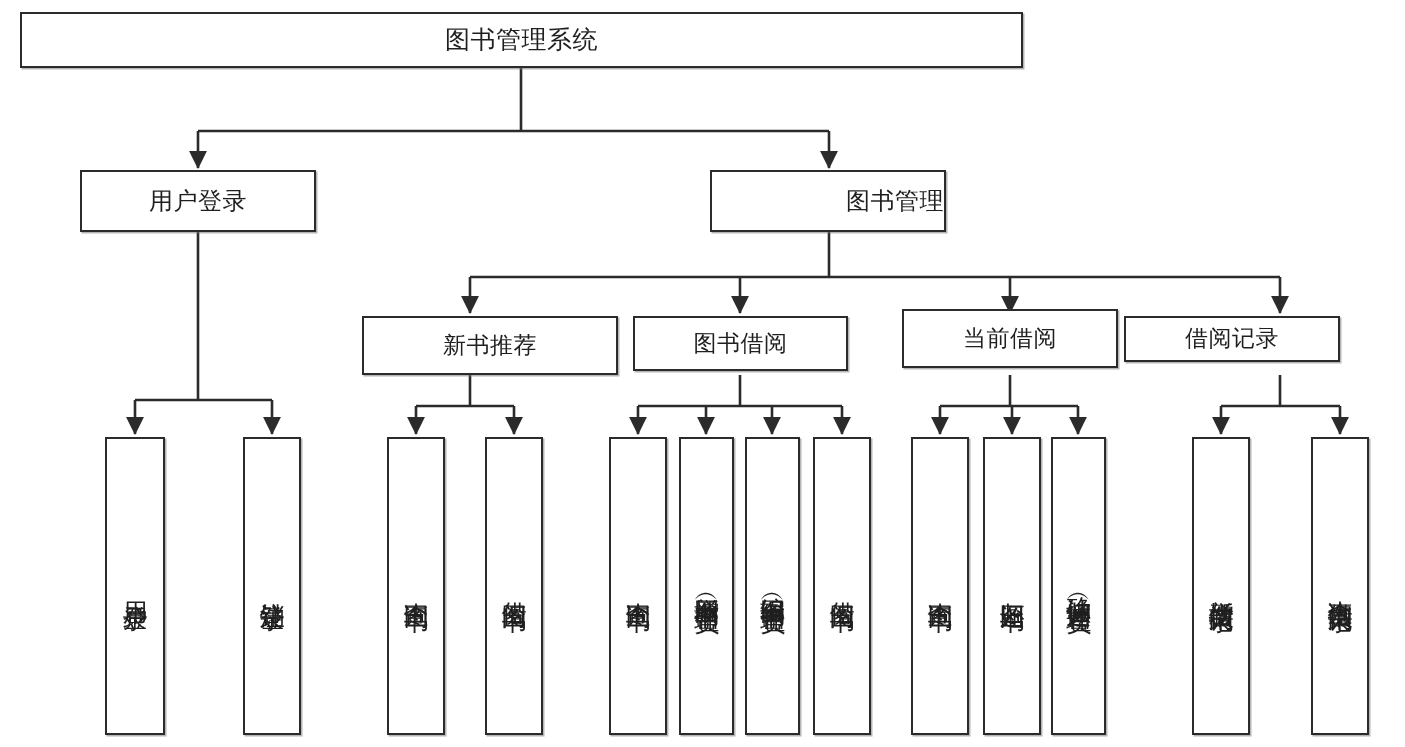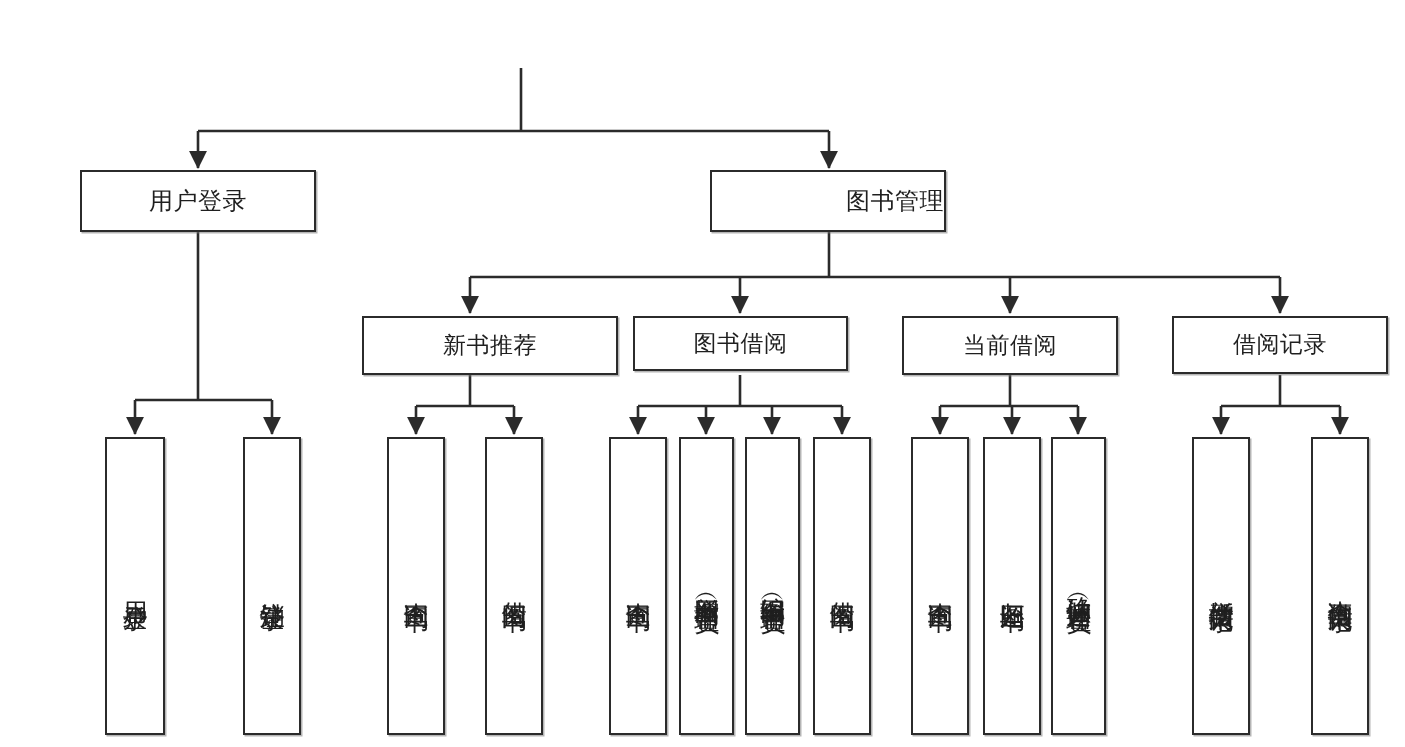--- a/index.html
+++ b/index.html
@@ -111,40 +111,43 @@
       <path d="M 1012 406 L 1012 434" marker-end="url(#arrow)"></path>
       <path d="M 1078 406 L 1078 434" marker-end="url(#arrow)"></path>
 
       <path d="M 1280 375 L 1280 406"></path>
       <path d="M 1221 406 L 1340 406"></path>
       <path d="M 1221 406 L 1221 434" marker-end="url(#arrow)"></path>
       <path d="M 1340 406 L 1340 434" marker-end="url(#arrow)"></path>
     </g>
   </svg>
 
+  <div class="node root" id="root-node" style="left: 20px; top: 12px; width: 1003px; height: 56px;">
+    <span class="node-label">图书管理系统</span>
+  </div>
 
   <div id="level2-layer">
       <div class="node lvl2" style="left: 80px; top: 170px; width: 236px; height: 62px;">
         <span class="node-label">用户登录</span>
       </div>
       <div class="node lvl2" style="left: 710px; top: 170px; width: 236px; height: 62px; justify-content: flex-end;">
         <span class="node-label">图书管理</span>
       </div>
     </div>
   <div id="level3-layer">
       <div class="node lvl3" style="left: 362px; top: 316px; width: 256px; height: 59px;">
         <span class="node-label">新书推荐</span>
       </div>
       <div class="node lvl3" style="left: 633px; top: 316px; width: 215px; height: 55px;">
         <span class="node-label">图书借阅</span>
       </div>
-      <div class="node lvl3" style="left: 902px; top: 316px; width: 216px; height: 59px;">
+      <div class="node lvl3" style="left: 902px; top: 309px; width: 216px; height: 59px;">
         <span class="node-label">当前借阅</span>
       </div>
-      <div class="node lvl3" style="left: 1172px; top: 316px; width: 216px; height: 58px;">
+      <div class="node lvl3" style="left: 1124px; top: 316px; width: 216px; height: 46px;">
         <span class="node-label">借阅记录</span>
       </div>
     </div>
   <div id="leaf-layer">
       <div class="node leaf" style="left: 105px; top: 437px; width: 60px; height: 298px;">
         <span class="node-label">用户登录</span>
       </div>
       <div class="node leaf" style="left: 243px; top: 437px; width: 58px; height: 298px;">
         <span class="node-label">注销登录</span>
       </div>

